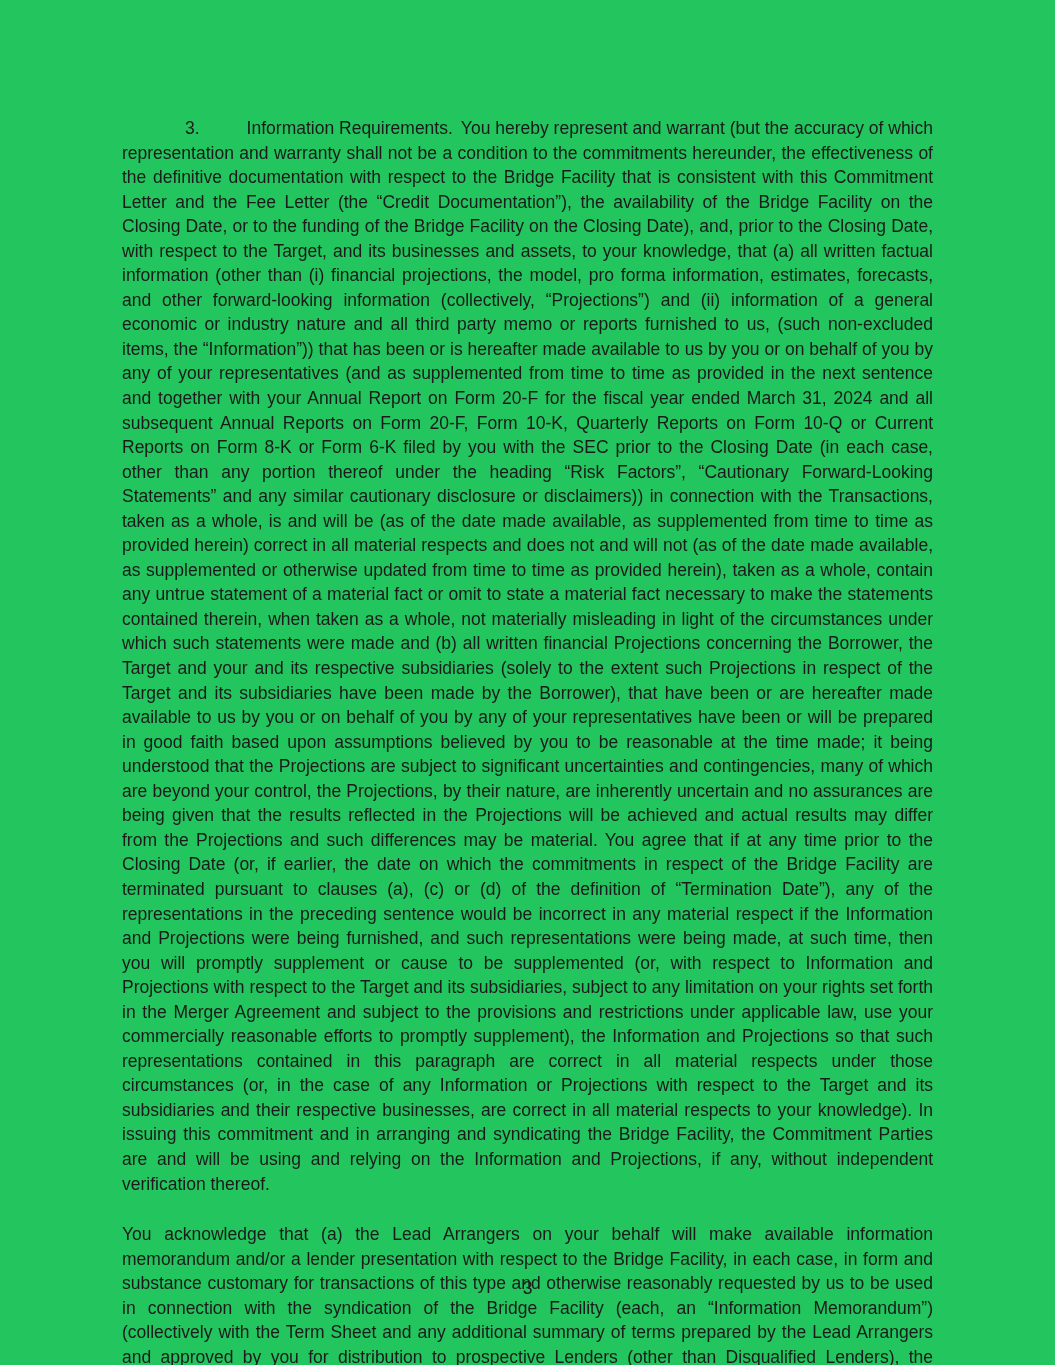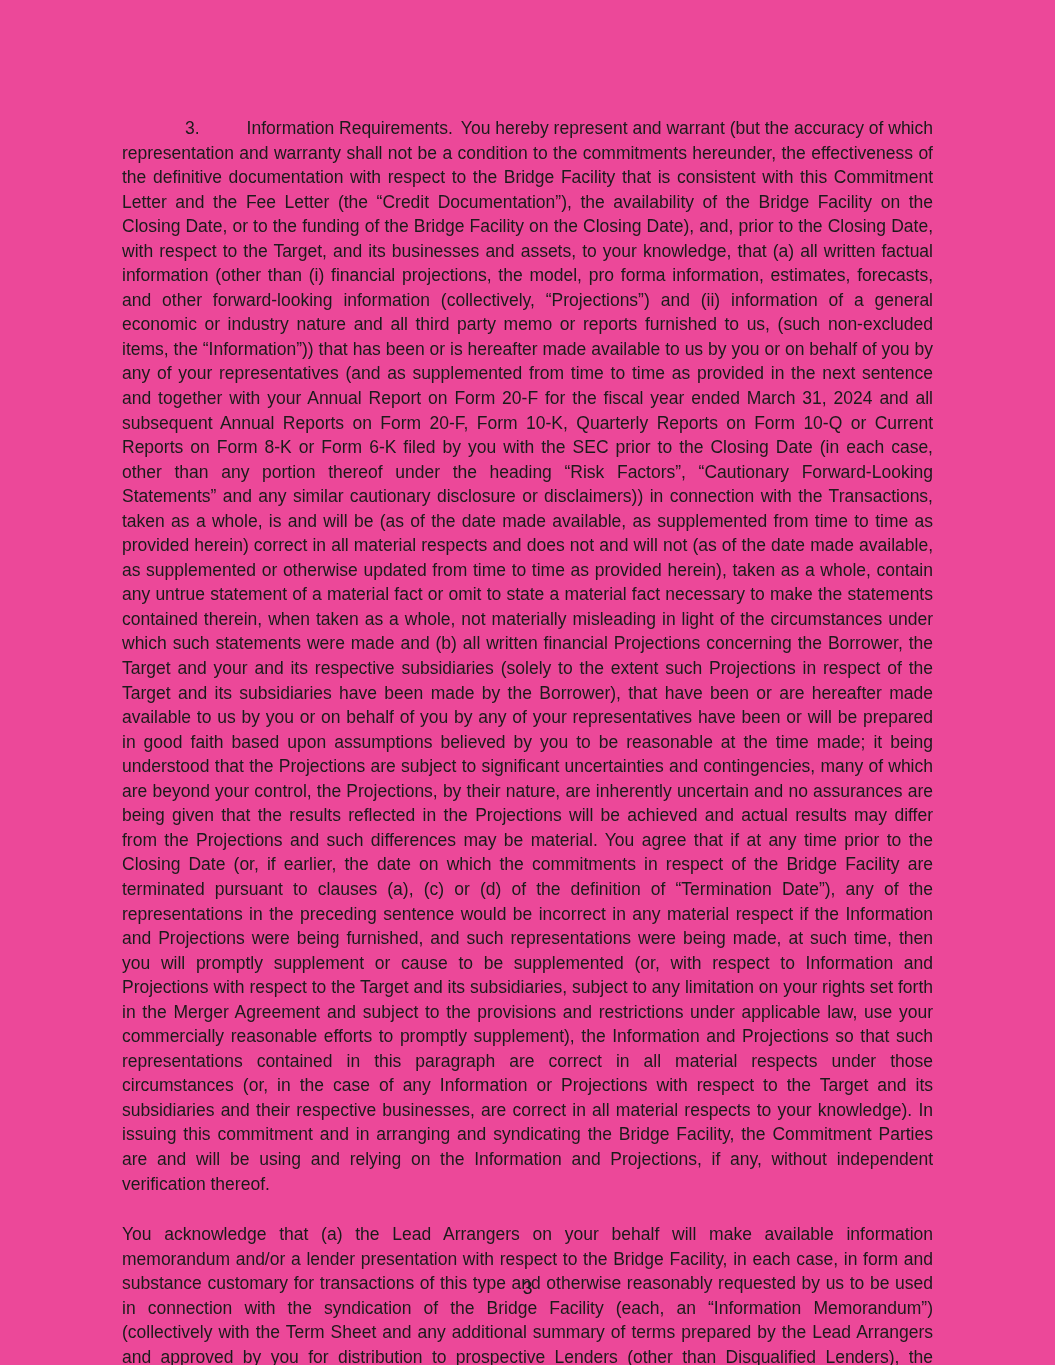--- a/index.html
+++ b/index.html
@@ -4,21 +4,21 @@
 <style>
   html, body {
     margin: 0;
     padding: 0;
     background: #e8e8e8;
   }
   .sheet {
     position: relative;
     width: 1055px;
     height: 1365px;
-    background: #ec4899;
+    background: #22c55e;
     overflow: hidden;
     font-family: "Liberation Sans", "DejaVu Sans", sans-serif;
     color: #1b1b1b;
   }
   .textblock {
     position: absolute;
     left: 122px;
     top: 116px;
     width: 811px;
     font-size: 17.5px;

